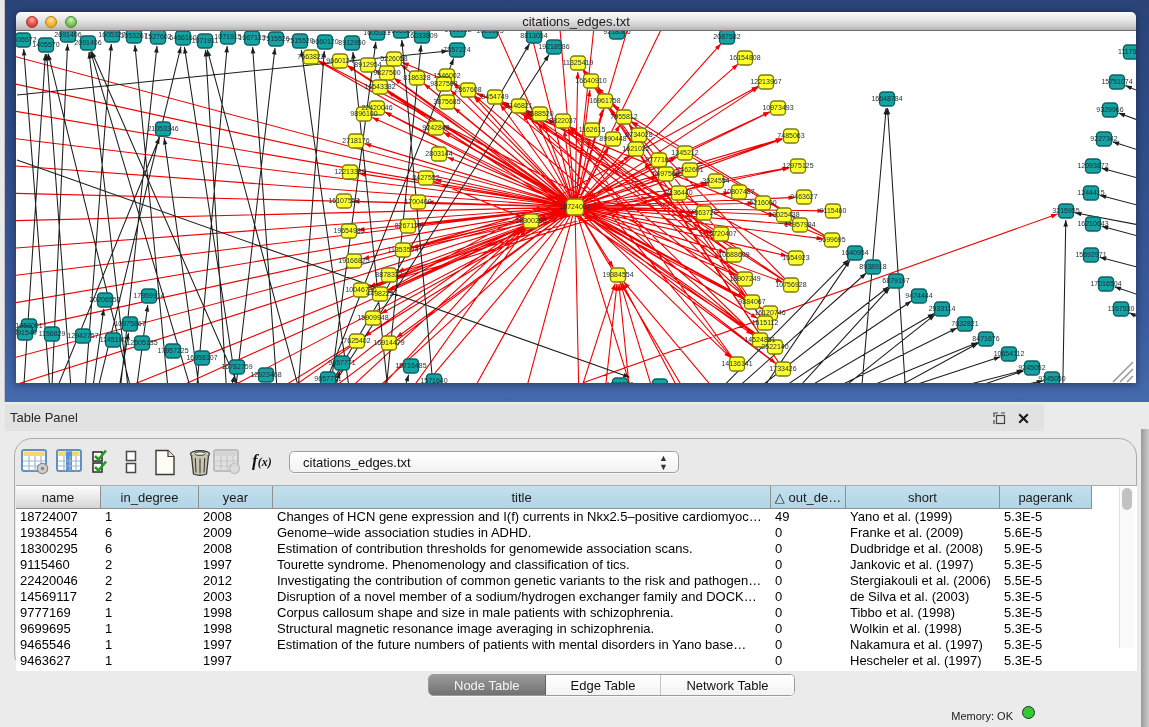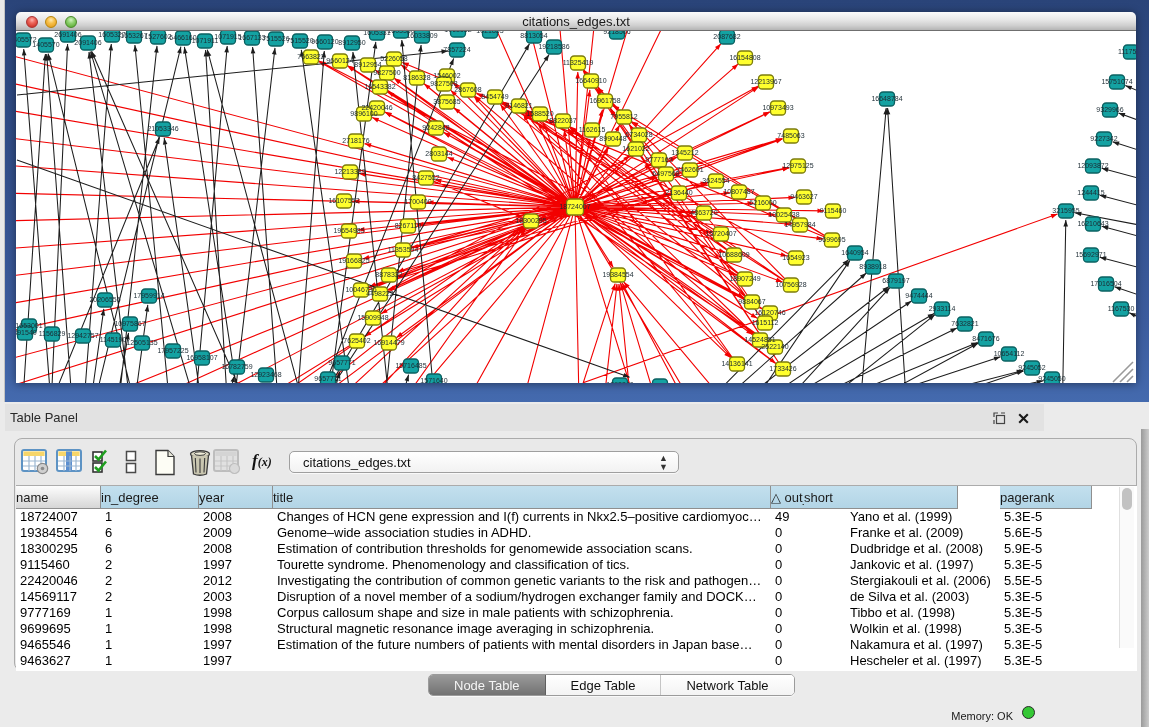--- a/index.html
+++ b/index.html
@@ -10,34 +10,34 @@
 .titlebar .t{position:absolute;left:0;right:0;top:2px;text-align:center;font-size:13px;color:#1a1a1a}
 .lamp{position:absolute;top:3.5px;width:12px;height:12px;border-radius:50%}
 .lamp.r{left:10px;background:radial-gradient(circle at 50% 30%,#ffb3ad 0%,#ee6a5e 35%,#d43b30 75%,#b02a22 100%);border:1px solid #a33}
 .lamp.y{left:29px;background:radial-gradient(circle at 50% 30%,#ffe9b0 0%,#f7c04a 40%,#e8a426 80%,#c9891a 100%);border:1px solid #b8860b}
 .lamp.g{left:49px;background:radial-gradient(circle at 50% 30%,#d2f3c0 0%,#8ed06e 40%,#62b23c 80%,#4c9a2c 100%);border:1px solid #4a8a2a}
 .canvas{position:absolute;left:0;top:19px;width:1120px;height:352px;background:#fff;overflow:hidden}
 .tp{position:absolute;left:0;top:402px;width:1047px;height:325px;background:#ebebeb}
 .tp-title{position:absolute;left:5px;top:2px;right:3px;height:27px;background:#e2e2e2}
 .tp-title .txt{position:absolute;left:5px;top:6px;font-size:13px;color:#2a2a2a}
 .tp-ico{position:absolute;top:8px;width:13px;height:13px}
-.tb-box{position:absolute;left:14px;top:36px;width:1123px;height:233px;border:1px solid #ababab;border-radius:8px;background:#e9e9e9}
+.tb-box{position:absolute;left:14px;top:36px;width:1123px;height:233px;border:1px solid #ababab;border-radius:18px;background:#e9e9e9}
 .icon{position:absolute;top:10px}
 .combo{position:absolute;left:274px;top:12px;width:390px;height:22px;background:linear-gradient(180deg,#ffffff,#f2f2f2);border:1px solid #9f9f9f;border-radius:5px;box-shadow:0 1px 1px rgba(255,255,255,.8)}
 .combo .ct{position:absolute;left:13px;top:3px;font-size:13px;color:#111}
 .combo .arr{position:absolute;right:10px;top:2px;font-size:9px;color:#333;line-height:9px}
 .grid{position:absolute;left:1px;top:46px;width:1121px;height:186px;background:#fff;border-top:1px solid #ababab}
 .hdr{position:absolute;left:0;top:0;width:1076px;height:23px;font-size:13px;color:#1a1a1a}
-.hdr div{position:absolute;top:0;height:23px;line-height:23px;background:linear-gradient(180deg,#c3e0ee,#b2d5e6);border-right:1px solid #8f8f8f;border-bottom:1px solid #8f8f8f;overflow:hidden}
+.hdr div{position:absolute;top:0;height:23px;line-height:23px;text-align:center;background:linear-gradient(180deg,#c3e0ee,#b2d5e6);border-right:1px solid #8f8f8f;border-bottom:1px solid #8f8f8f;overflow:hidden}
 .hdr .h0{left:0;width:85px;background:linear-gradient(180deg,#fdfdfd,#d6d6d6)}
 .hdr .h1{left:85px;width:98px}
 .hdr .h2{left:183px;width:74px}
 .hdr .h3{left:257px;width:498px}
 .hdr .h4{left:755px;width:75px}
-.hdr .h5{left:788px;width:154px}
+.hdr .h5{left:830px;width:154px}
 .hdr .h6{left:984px;width:92px}
 .rowswrap{position:absolute;left:0;top:23px;width:1121px;height:163px;font-size:13px;color:#000}
 .tr{position:relative;height:16px;line-height:16px;white-space:nowrap}
 .tr div{position:absolute;top:0;height:16px;overflow:hidden}
 .c0{left:4px;width:80px}.c1{left:89px;width:93px}.c2{left:187px;width:69px}
 .c3{left:261px;width:493px}.c4{left:759px;width:70px}.c5{left:834px;width:150px}
 .c6{left:988px;width:88px}
 .sb{position:absolute;left:1103px;top:1px;width:15px;height:161px;background:#fafafa;border-left:1px solid #e0e0e0}
 .sb .thumb{position:absolute;left:2px;top:1px;width:10px;height:22px;border-radius:5px;background:#c2c2c2}
 .tabs{position:absolute;left:428px;top:272px;height:22px;display:flex;border:1px solid #9b9b9b;border-radius:5px;overflow:hidden;background:#fff;box-shadow:0 1px 0 rgba(255,255,255,.7)}
@@ -692,21 +692,21 @@
             <div class="c2">1998</div>
             <div class="c3">Structural magnetic resonance image averaging in schizophrenia.</div>
             <div class="c4">0</div>
             <div class="c5">Wolkin et al. (1998)</div>
             <div class="c6">5.3E-5</div>
           </div>
 <div class="tr">
             <div class="c0">9465546</div>
             <div class="c1">1</div>
             <div class="c2">1997</div>
-            <div class="c3">Estimation of the future numbers of patients with mental disorders in Japan base…</div>
+            <div class="c3">Estimation of the future numbers of patients with mental disorders in Yano base…</div>
             <div class="c4">0</div>
             <div class="c5">Nakamura et al. (1997)</div>
             <div class="c6">5.3E-5</div>
           </div>
 <div class="tr">
             <div class="c0">9463627</div>
             <div class="c1">1</div>
             <div class="c2">1997</div>
             <div class="c4">0</div>
             <div class="c5">Hescheler et al. (1997)</div>

